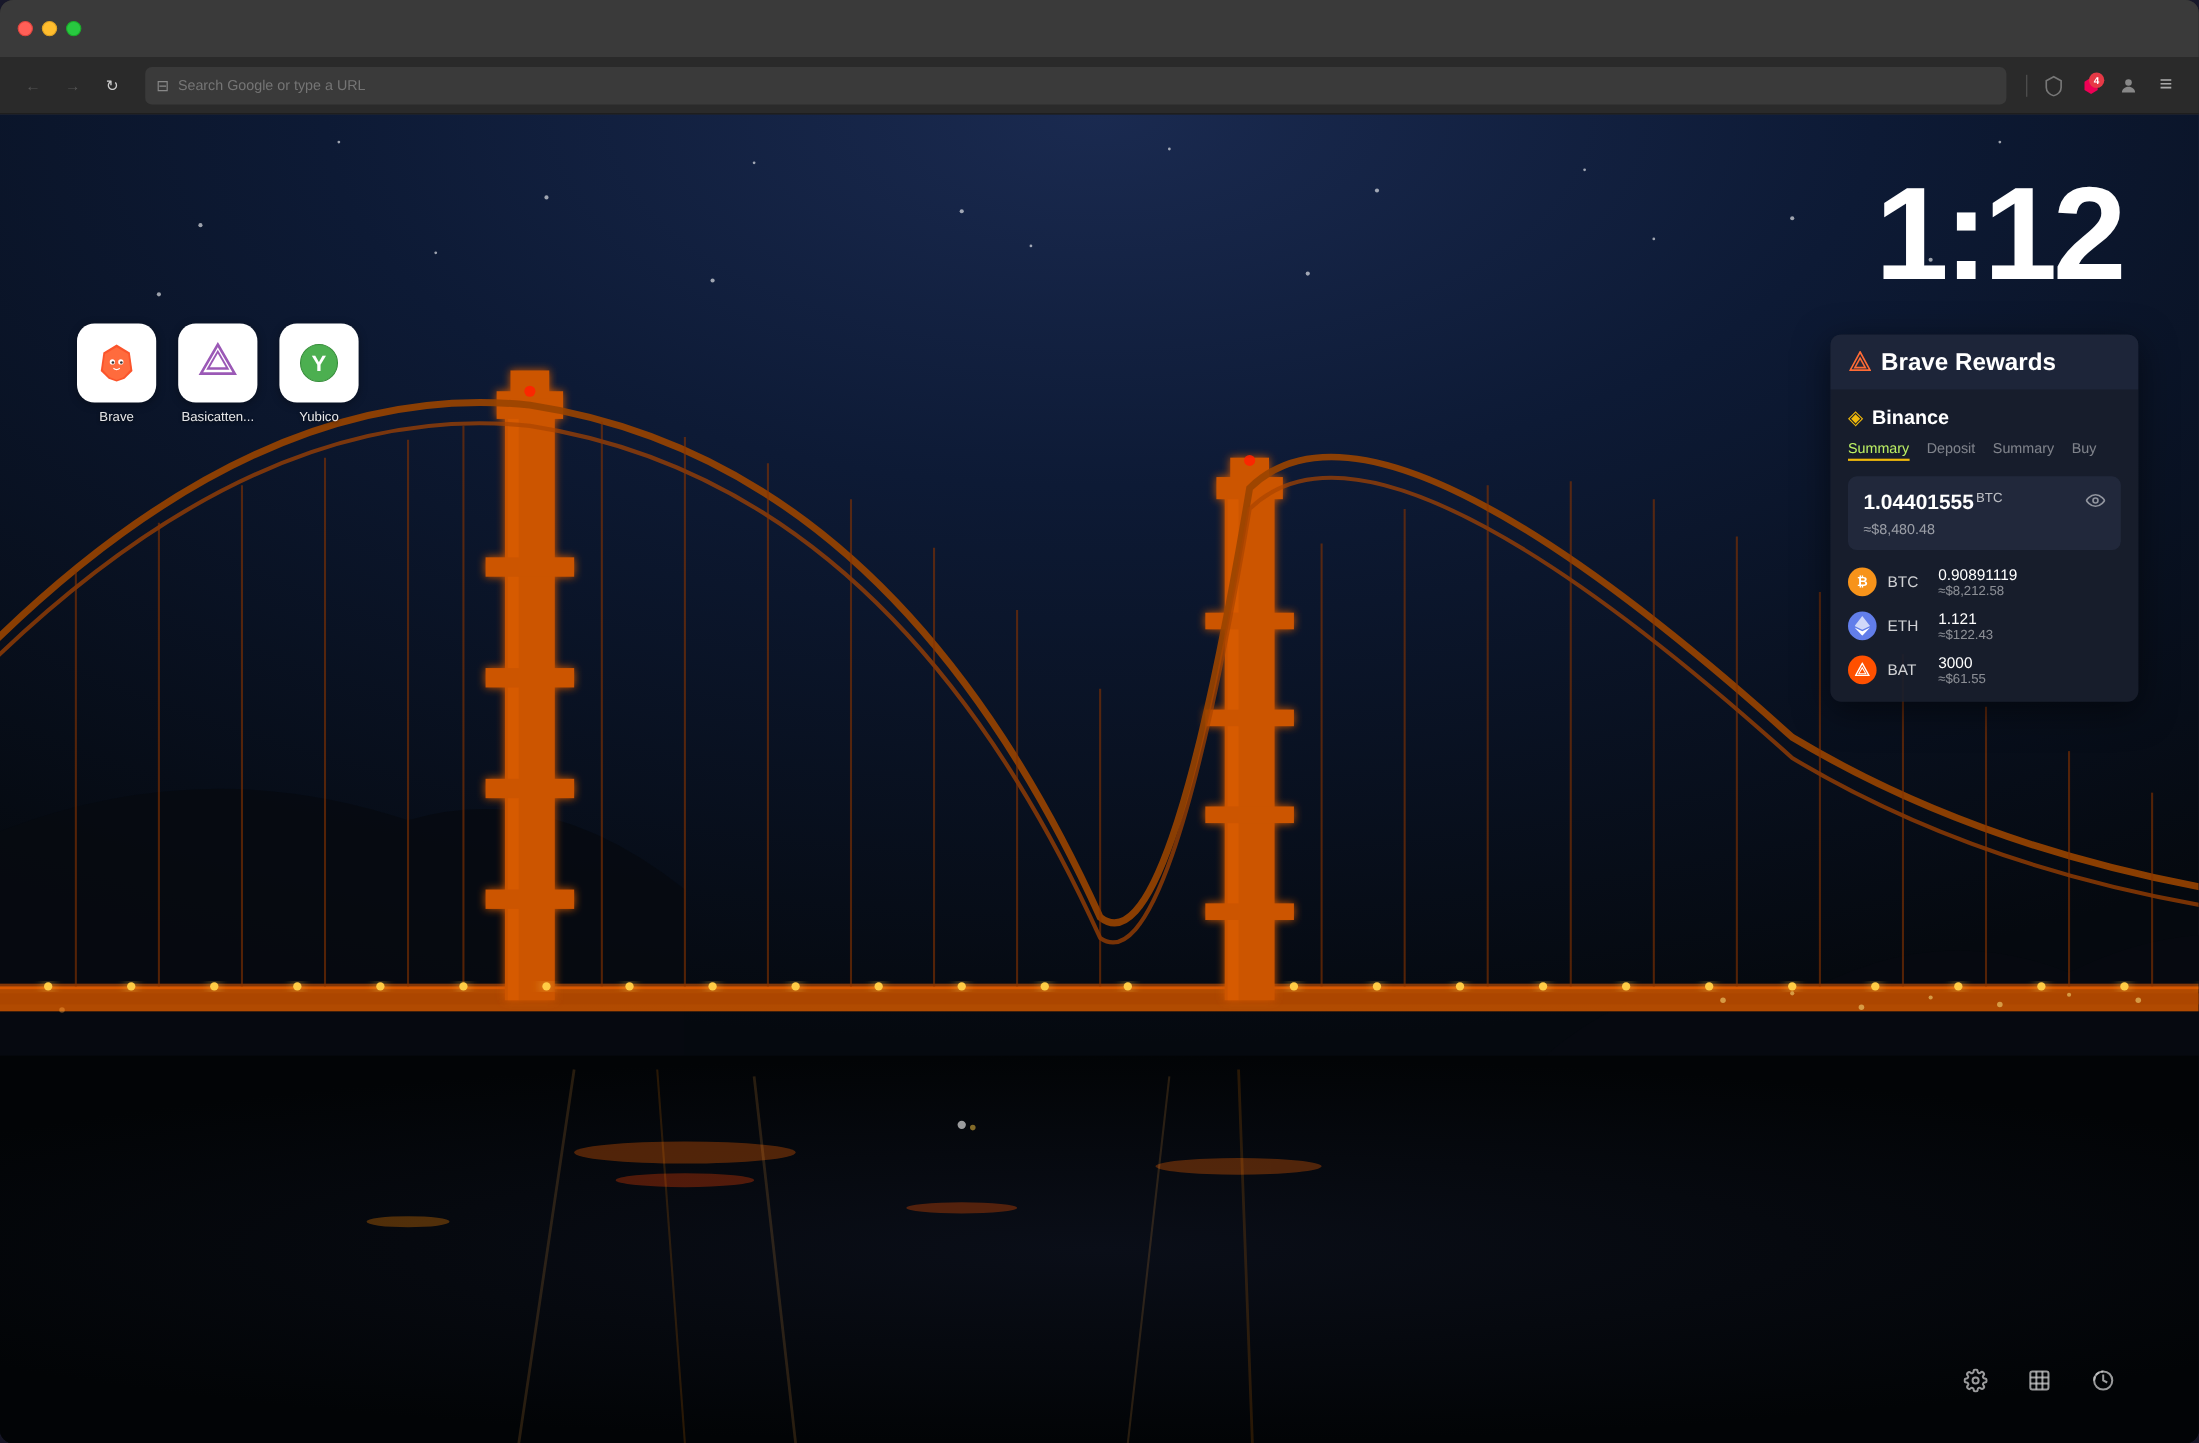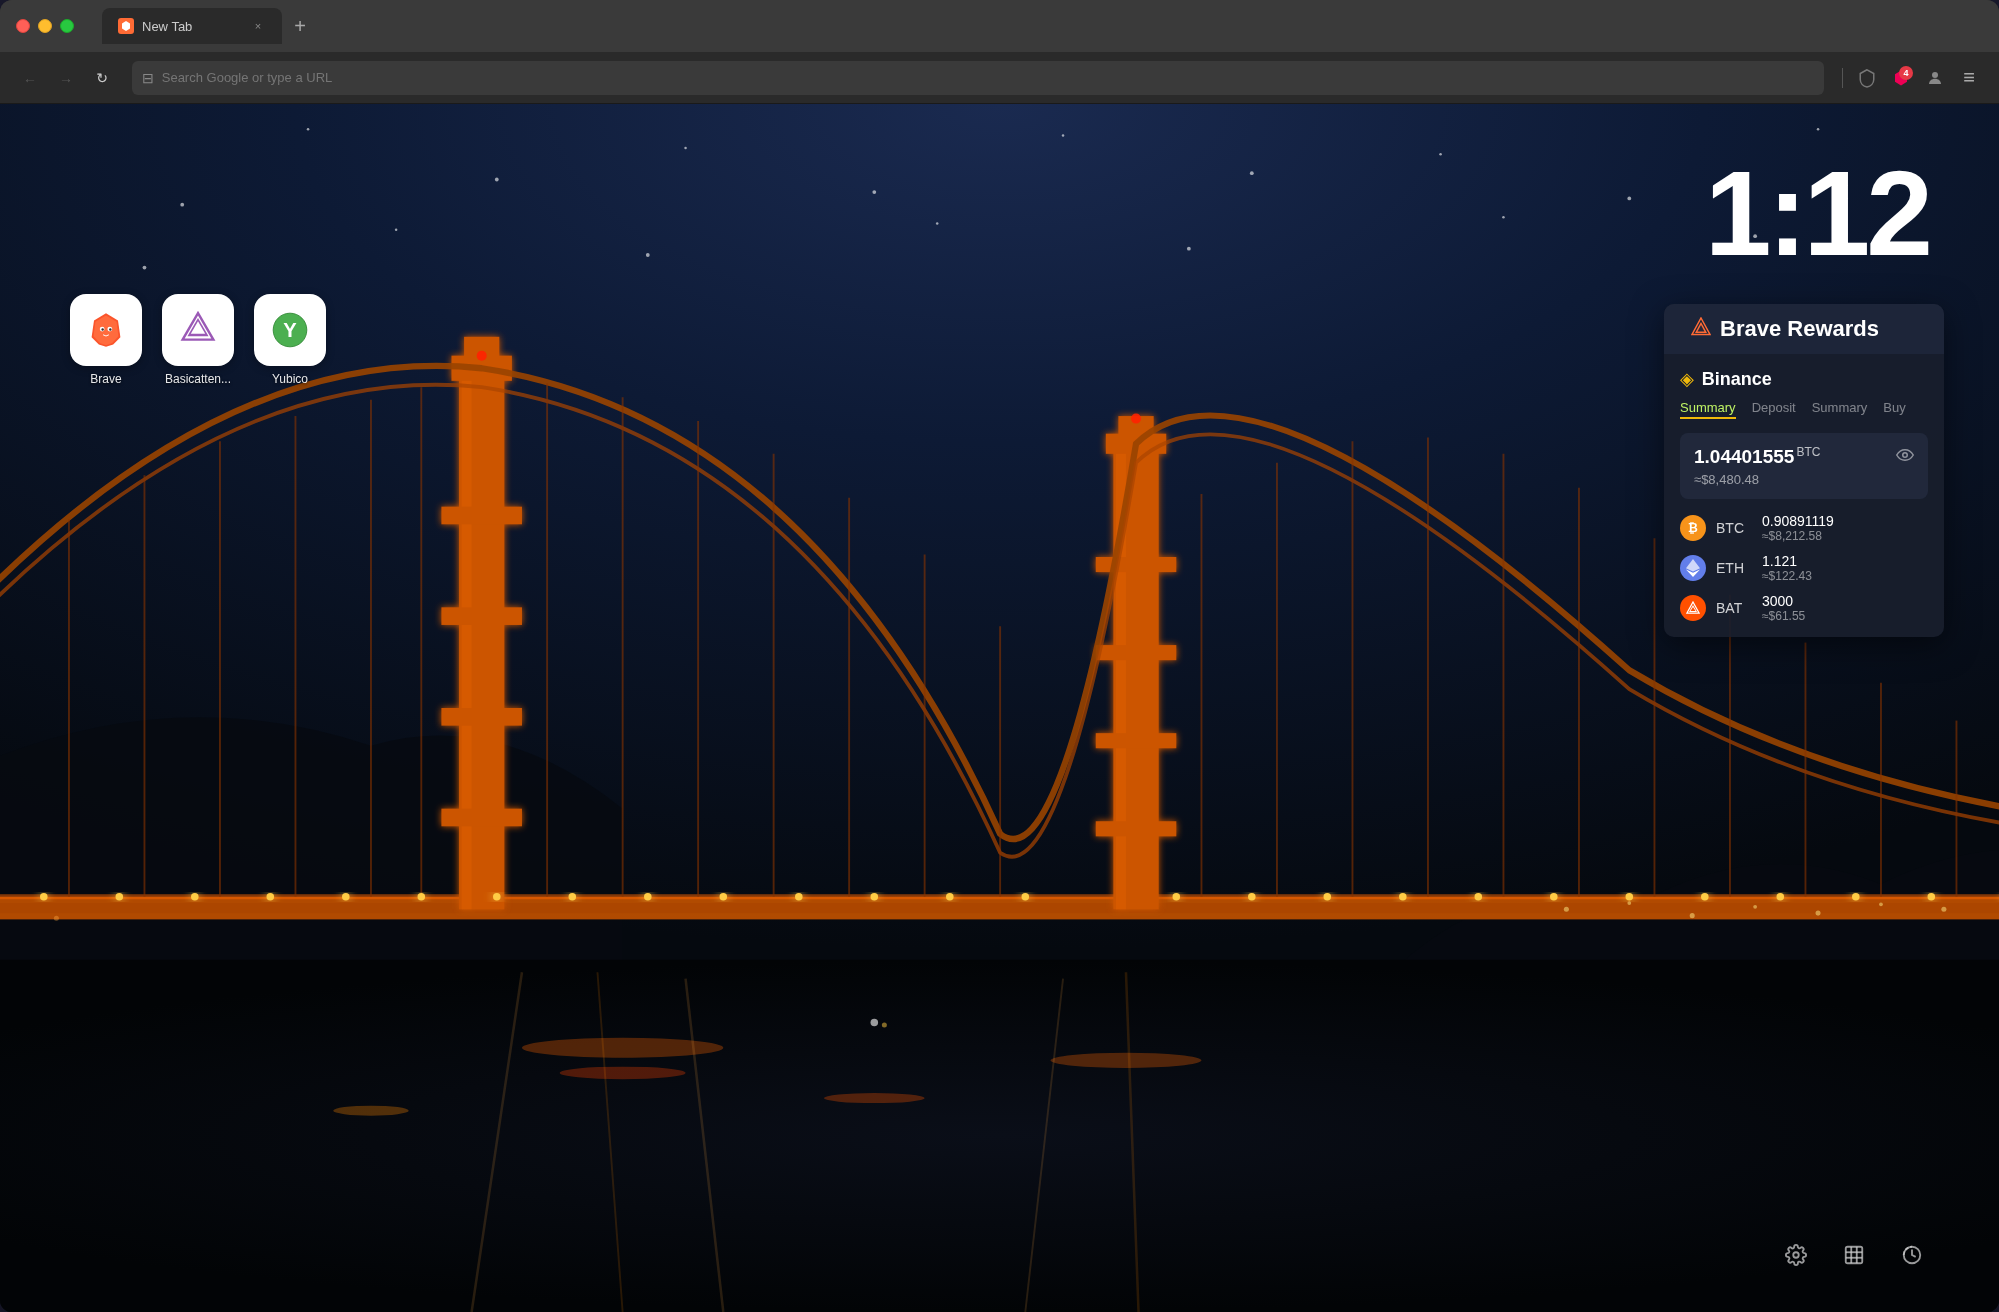--- a/index.html
+++ b/index.html
@@ -328,22 +328,23 @@
       right: 55px;
       width: 280px;
       background: rgba(25, 30, 45, 0.92);
       border-radius: 10px;
       overflow: hidden;
       box-shadow: 0 8px 32px rgba(0,0,0,0.5);
     }
 
     .rewards-header {
       background: rgba(30, 38, 58, 0.95);
-      padding: 12px 26px;
-      display: flex;
+      padding: 12px 16px;
+      display: flex;
+      align-items: center;
       gap: 8px;
     }
 
     .rewards-title {
       font-size: 22px;
       font-weight: 600;
       color: #ffffff;
     }
 
     
@@ -511,32 +512,20 @@
 </head>
 <body>
 
 <div class="browser-window">
 
   <div class="title-bar">
     <div class="traffic-lights">
       <div class="traffic-light tl-red"></div>
       <div class="traffic-light tl-yellow"></div>
       <div class="traffic-light tl-green"></div>
-    </div>
-    <div class="tab-bar">
-      <div class="tab active">
-        <div class="tab-favicon" style="background: #ff6b35; border-radius: 3px; display:flex; align-items:center; justify-content:center;">
-          <svg width="12" height="12" viewBox="0 0 24 24" fill="white">
-              <path d="M12 2L4 7v10l8 5 8-5V7z"></path>
-            </svg>
-        </div>
-        <span class="tab-title">New Tab</span>
-        <div class="tab-close">×</div>
-      </div>
-      <div class="new-tab-btn">+</div>
     </div>
   </div>
 
   <div class="toolbar">
     <div class="nav-btn" style="color:#555;">←</div>
     <div class="nav-btn" style="color:#555;">→</div>
     <div class="nav-btn active">↻</div>
 
     <div class="address-bar-wrapper">
       <span class="bookmark-icon">⊟</span>

